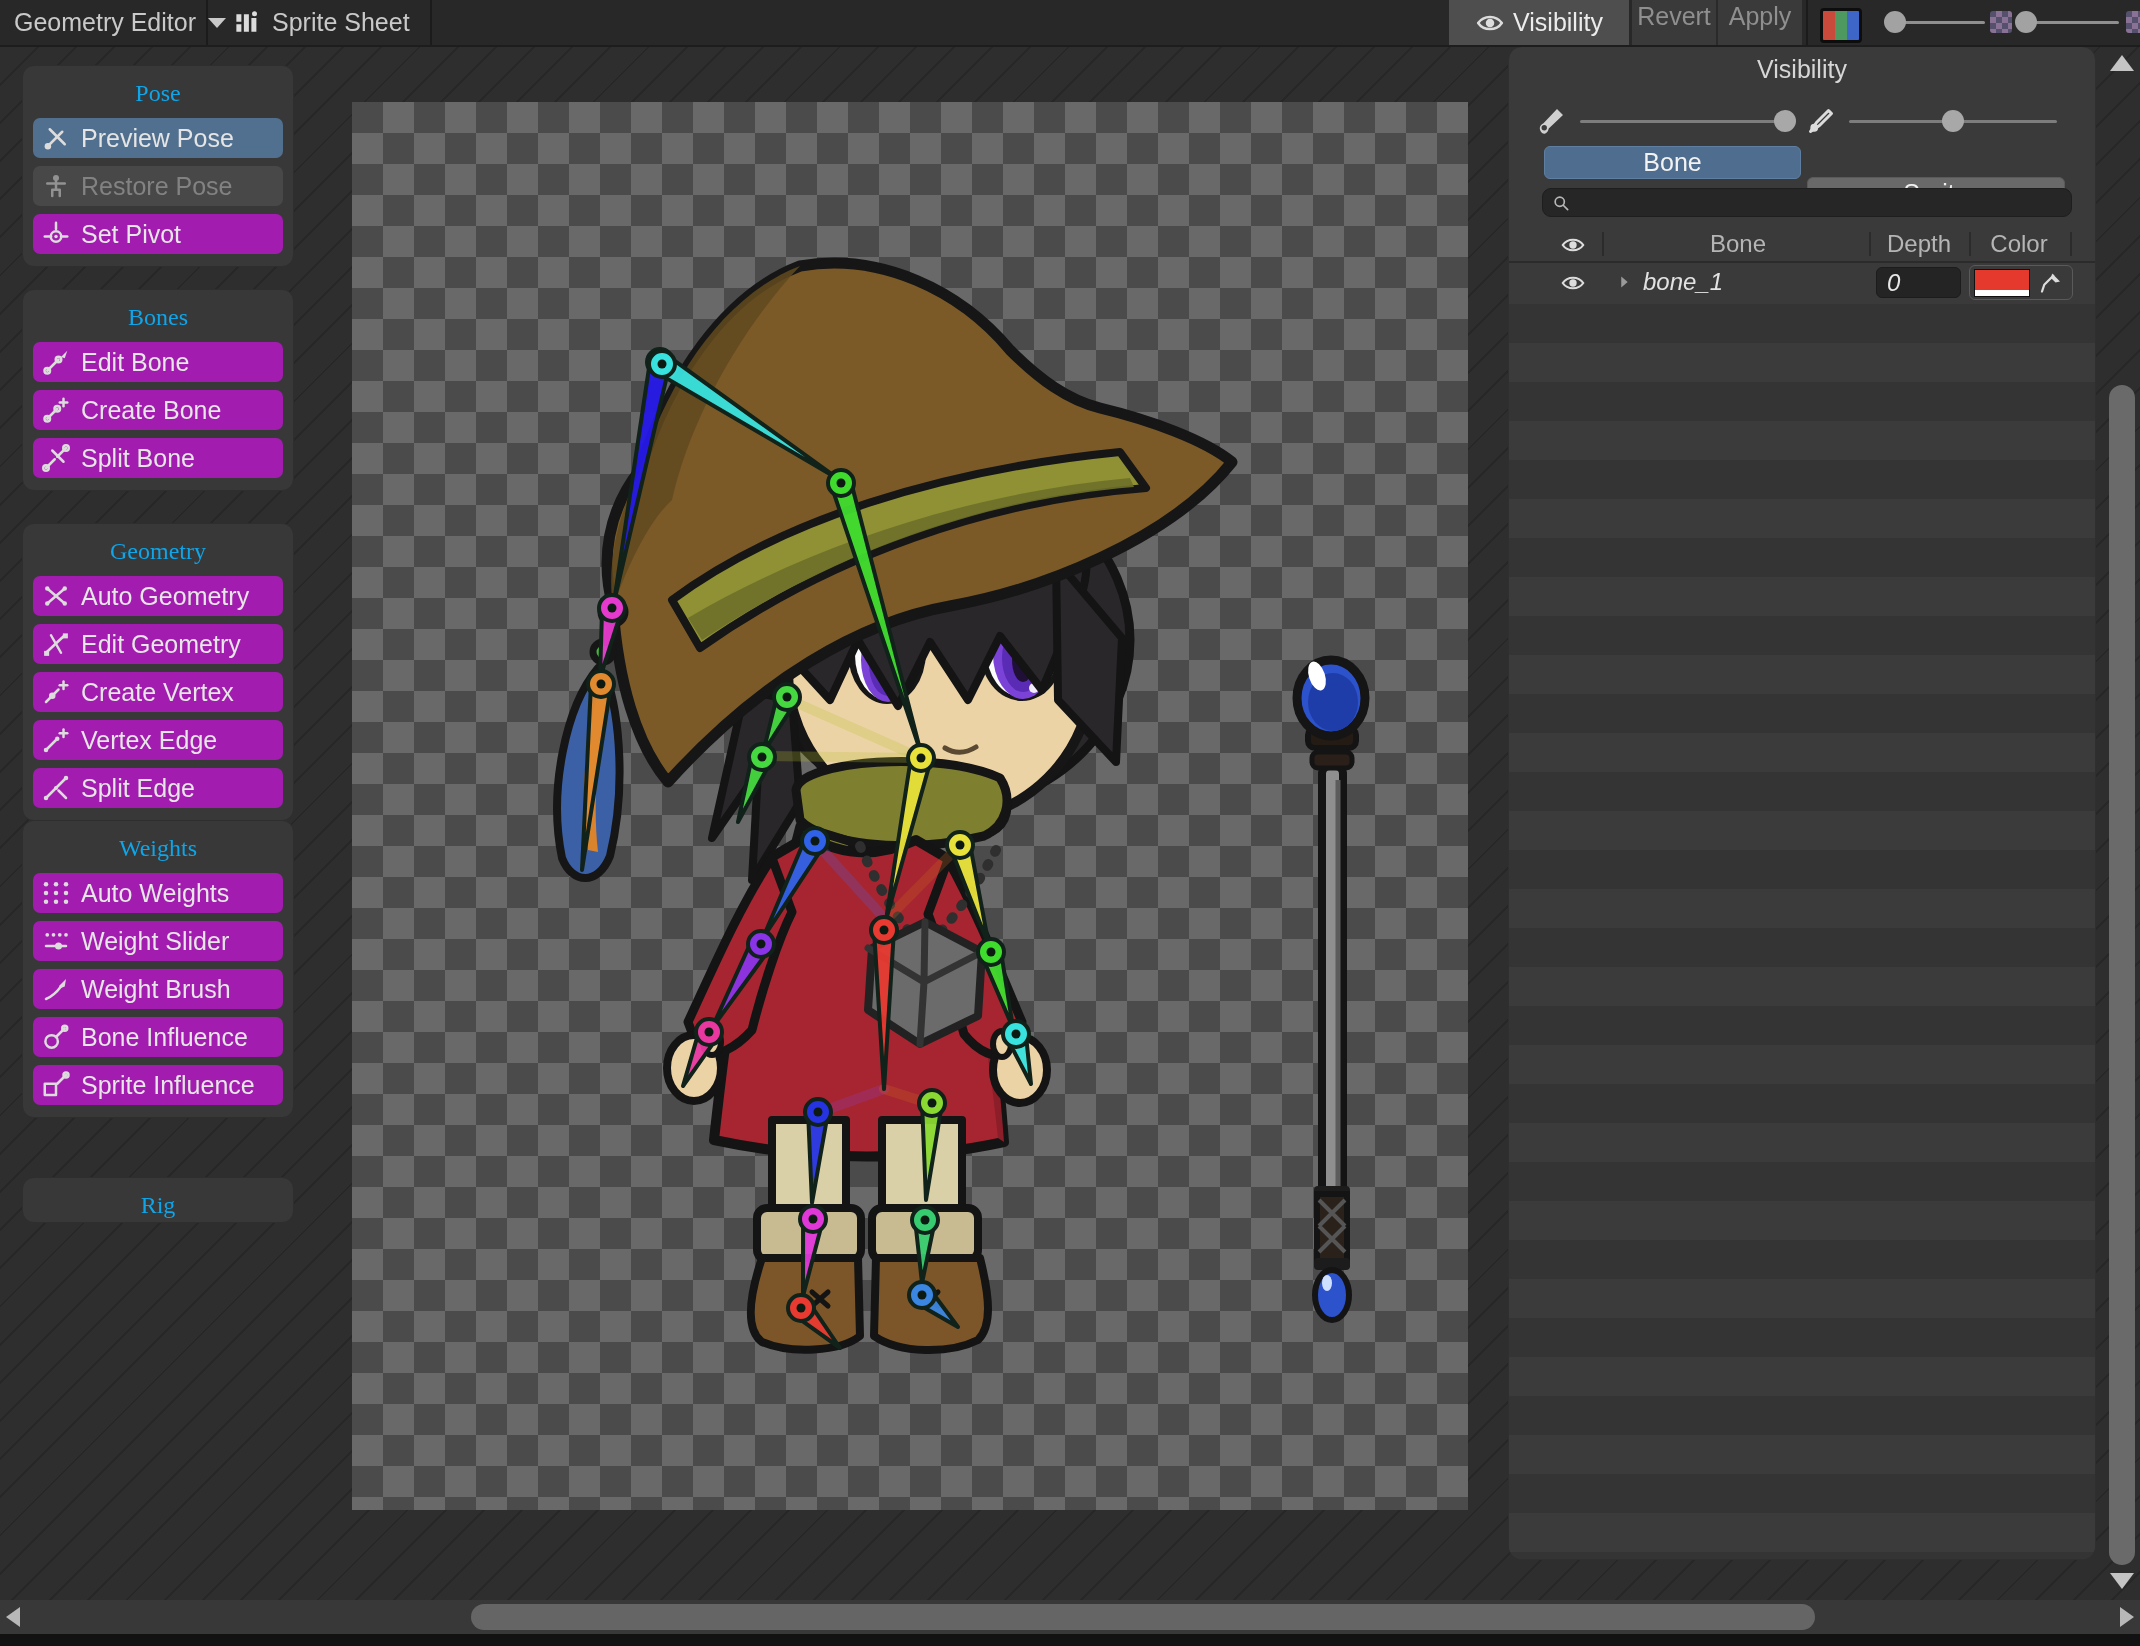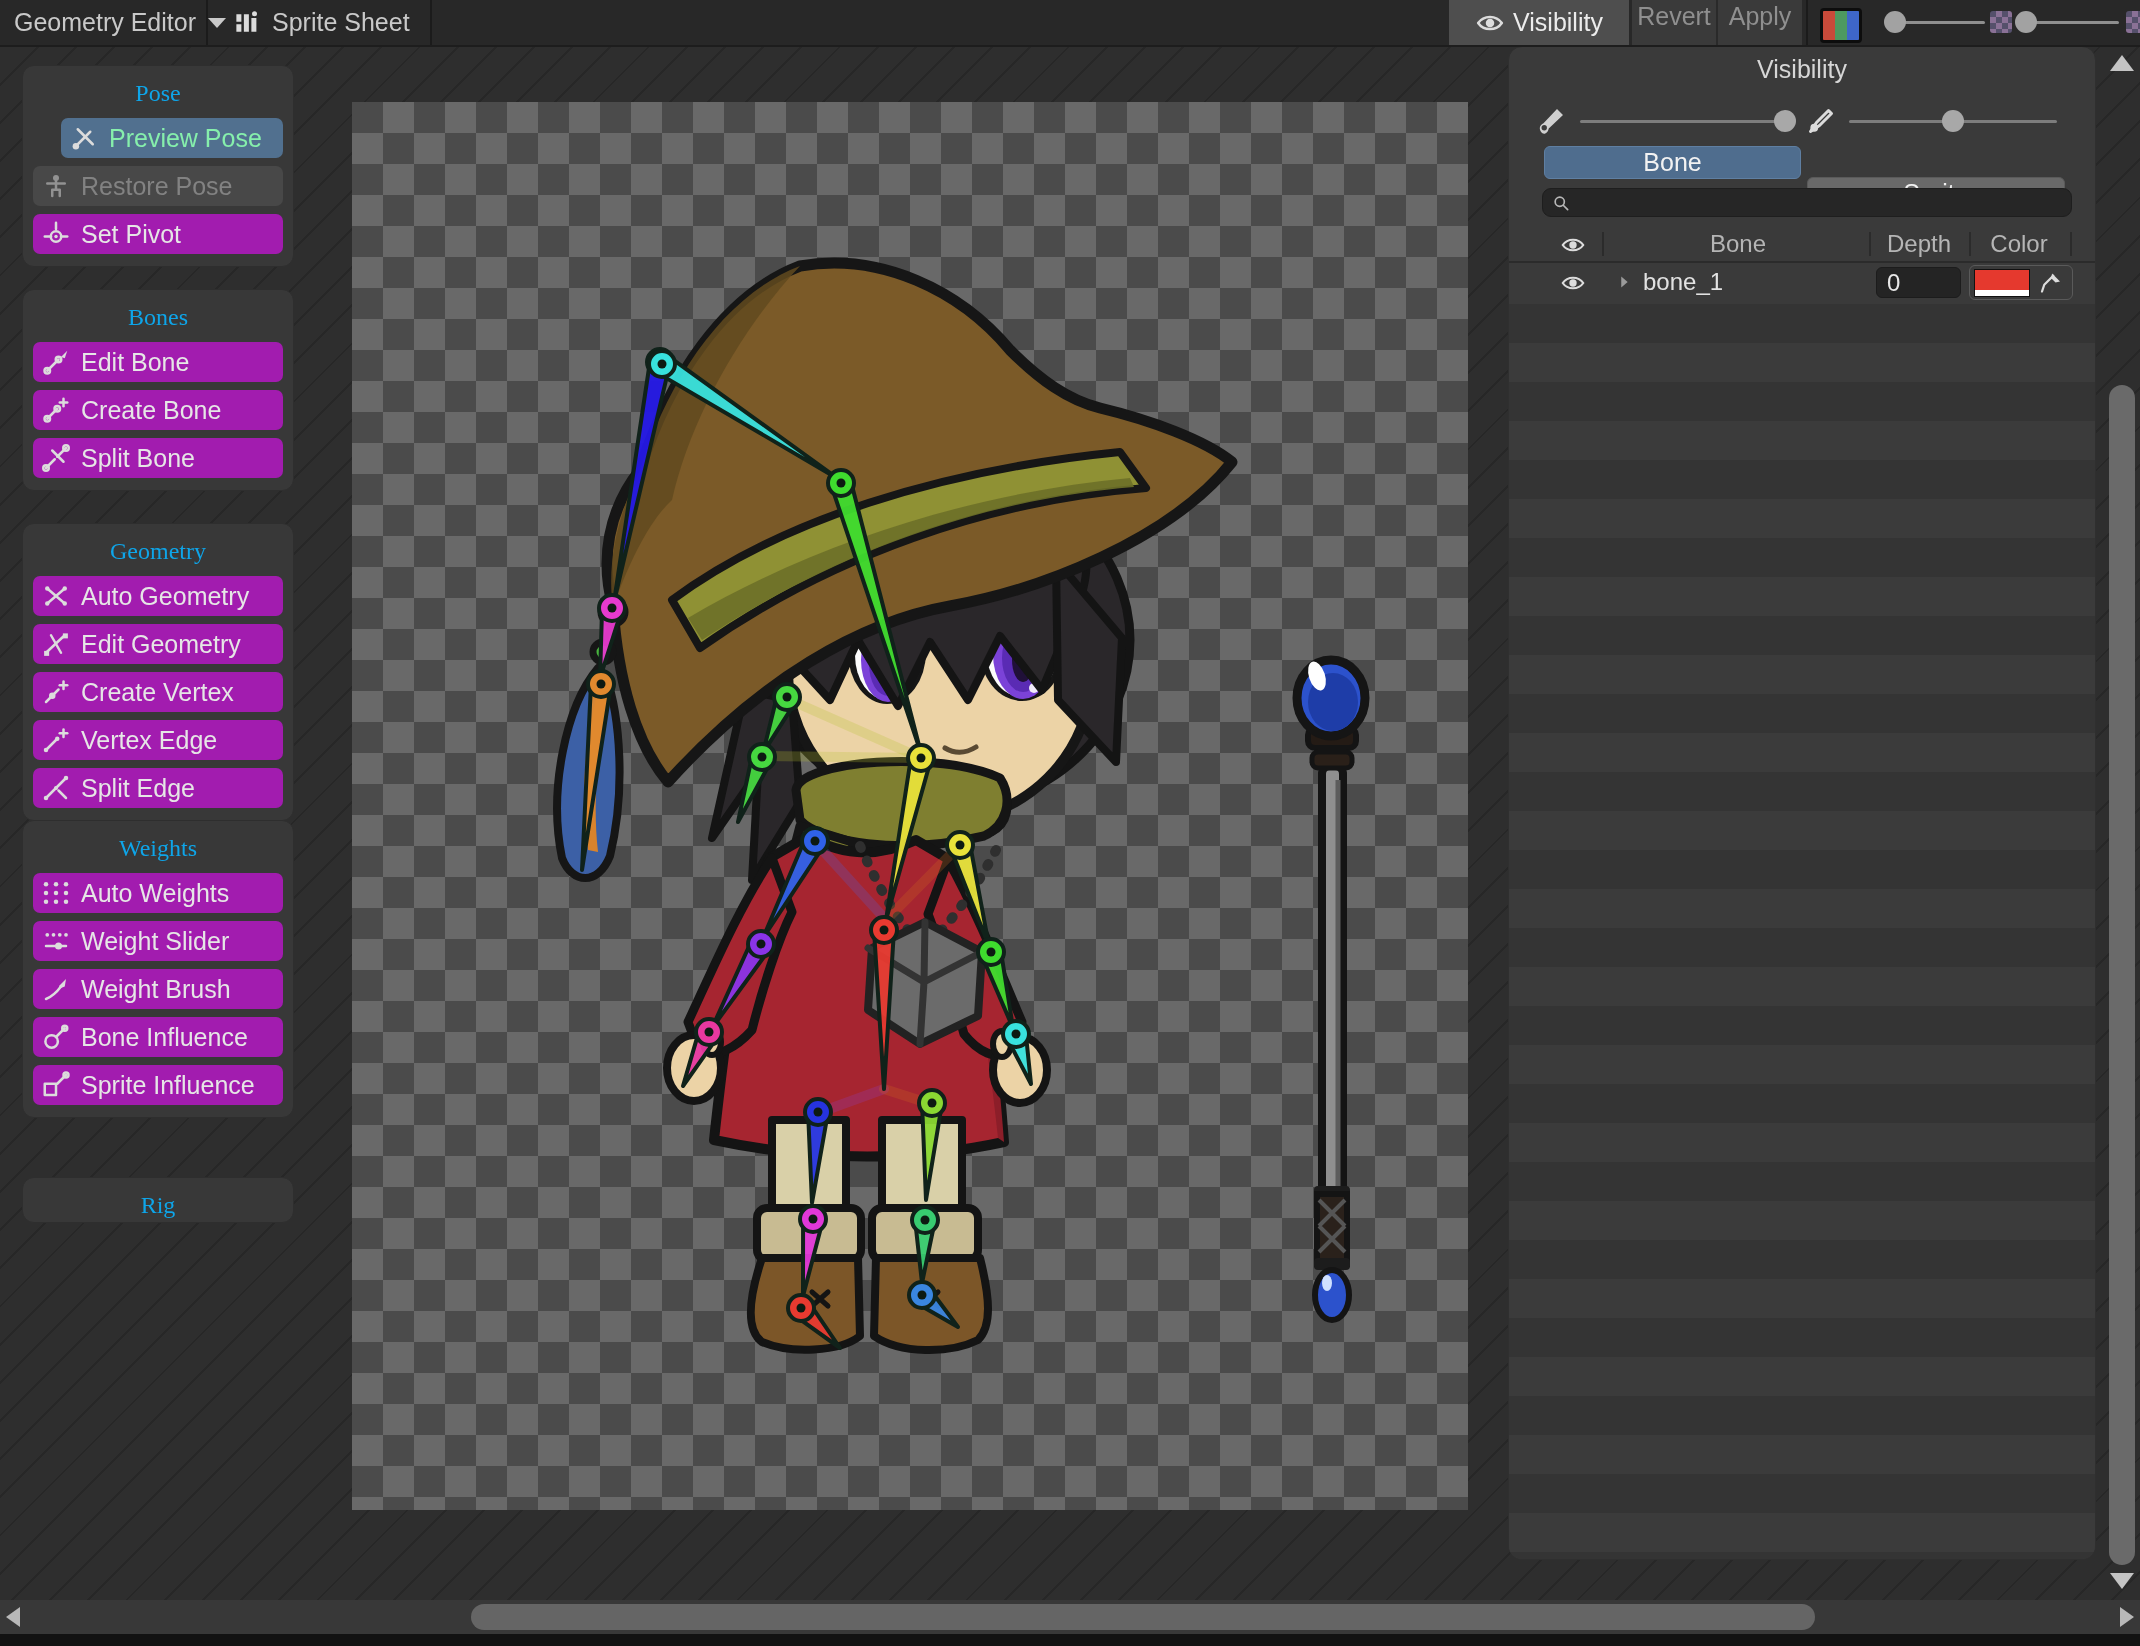--- a/index.html
+++ b/index.html
@@ -35,21 +35,21 @@
   .panel{position:absolute;left:22px;width:272px;background:#383838;border:1px solid #2e2e2e;
        border-radius:12px;box-sizing:border-box;z-index:10;}
   .panel-title{margin:0;text-align:center;font-size:24px;font-weight:400;color:#0ea5e9;
        padding-top:14px;height:30px;font-family:Liberation Serif, serif;}
   .btns{display:flex;flex-direction:column;gap:8px;padding:8px 10px 12px 10px;}
   .tool-btn{display:flex;align-items:center;gap:10px;height:40px;border:none;border-radius:7px;
        background:#a21caf;color:#e6e6e6;font-size:25px;font-family:inherit;padding:0 0 0 8px;
        text-align:left;cursor:pointer;}
   .tool-btn .bicon{width:30px;height:30px;flex:0 0 30px;display:inline-block;}
   .tool-btn .bicon svg{width:100%;height:100%;}
-  .tool-btn.selected{background:#51708f;color:#86efac;margin-left:28px;}
+  .tool-btn.selected{background:#51708f;color:#e5e5e5;}
   .tool-btn.disabled{background:#484848;color:#828282;}
   .tool-btn.disabled .bicon{opacity:.5;}
   
   .canvas{position:absolute;left:352px;top:102px;width:1116px;height:1408px;z-index:5;
        background-color:#4b4b4b;
        background-image:linear-gradient(45deg,#696969 25%,transparent 25% 75%,#696969 75%),
                         linear-gradient(45deg,#696969 25%,transparent 25% 75%,#696969 75%);
        background-size:62px 62px;background-position:0 0,31px 31px;}
   .canvas svg{position:absolute;left:0;top:0;width:100%;height:100%;}
   
@@ -68,21 +68,21 @@
        border:1px solid #1e1e1e;border-radius:9px;box-sizing:border-box;}
   .vp-search input{position:absolute;left:34px;top:0;width:480px;height:100%;background:transparent;
        border:none;outline:none;color:#ddd;font-size:22px;font-family:inherit;}
   .vp-search .mag{position:absolute;left:8px;top:4px;width:20px;height:20px;opacity:.8;}
   .vp-search .mag svg{width:100%;height:100%;}
   .vp-header{position:absolute;left:0;top:180px;width:100%;height:34px;border-bottom:2px solid #2b2b2b;
        font-size:24px;color:#b5b5b5;}
   .vp-sep{position:absolute;top:5px;width:2px;height:24px;background:#2b2b2b;}
   .col-label{position:absolute;top:3px;transform:translateX(-50%);}
   .vp-row{position:absolute;left:0;top:214px;width:100%;height:43px;border-bottom:2px solid #e5e5e5;
-       font-size:24px;color:#e2e2e2;}
+       font-size:24px;color:#e2e2e2;font-style:italic;}
   .eye-btn{position:absolute;width:32px;height:26px;cursor:pointer;}
   .eye-btn svg{width:100%;height:100%;}
   .chev{position:absolute;left:104px;top:10px;width:22px;height:22px;}
   .chev svg{width:100%;height:100%;}
   .depth-chip{position:absolute;left:367px;top:6px;width:85px;height:31px;background:#242424;
        border:1px solid #1c1c1c;border-radius:6px;box-sizing:border-box;color:#e8e8e8;
        font-size:24px;padding-left:10px;line-height:29px;}
   .color-cell{position:absolute;left:460px;top:4px;width:104px;height:35px;border:1px solid #5a5a5a;
        border-radius:6px;box-sizing:border-box;}
   .color-swatch{position:absolute;left:4px;top:3px;width:54px;height:26px;border:1px solid #111;}

